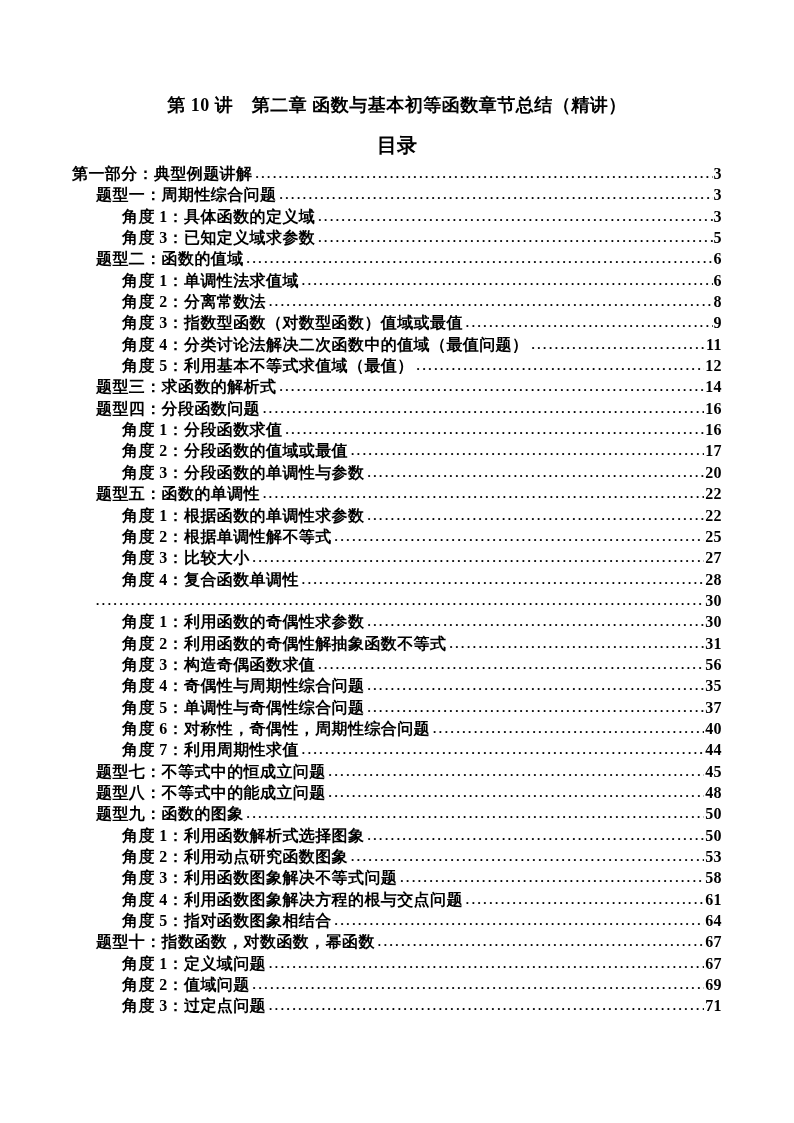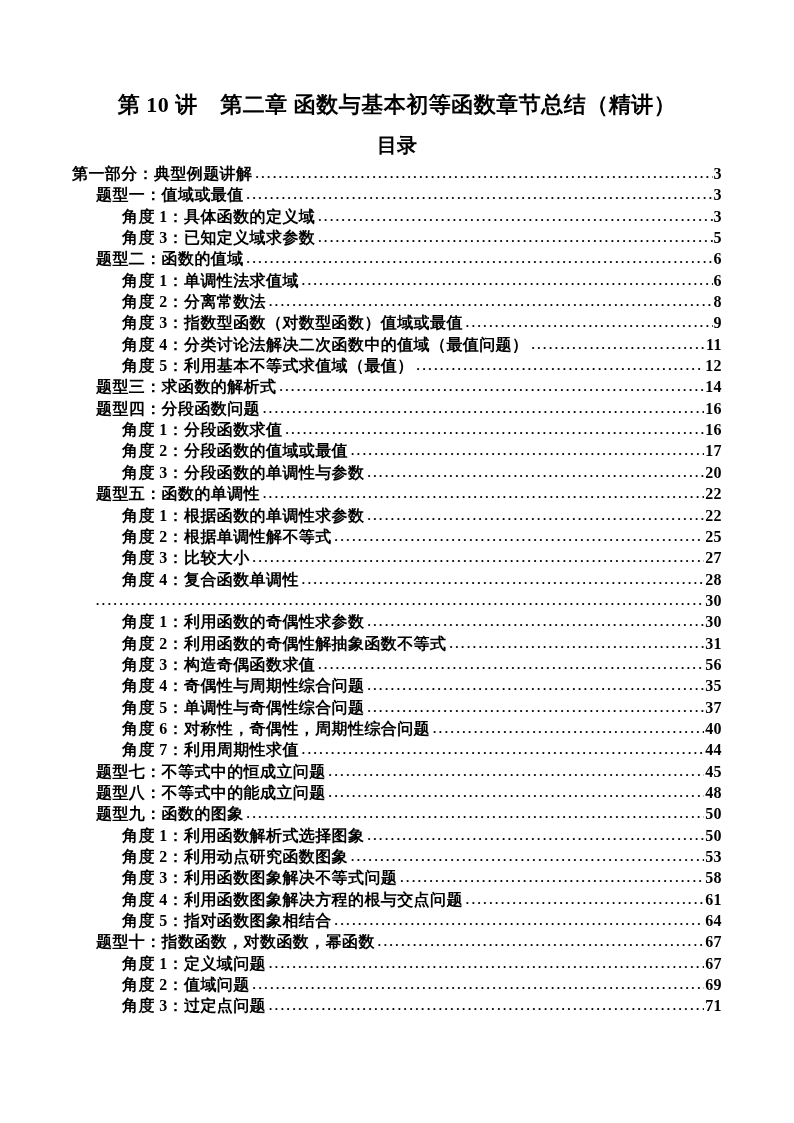--- a/index.html
+++ b/index.html
@@ -15,21 +15,21 @@
     background: #ffffff;
     color: #000000;
     font-family: "Liberation Serif", "DejaVu Serif", serif;
     box-sizing: border-box;
     padding: 0 72px;
     overflow: hidden;
   }
   .title {
     margin: 90px 0 0 0;
     text-align: center;
-    font-size: 22px;
+    font-size: 18px;
     line-height: 30px;
     font-weight: bold;
     white-space: nowrap;
     letter-spacing: 0.5px;
   }
   .toc-heading {
     margin: 14px 0 0 0;
     text-align: center;
     font-size: 20px;
     line-height: 22px;
@@ -76,21 +76,21 @@
 <div class="page">
   <h1 class="title">第 10 讲　第二章 函数与基本初等函数章节总结（精讲）</h1>
   <h2 class="toc-heading">目录</h2>
   <div class="toc" id="toc">
       <div class="toc-row lvl-0">
         <span class="toc-label">第一部分：典型例题讲解</span>
         <span class="toc-dots"></span>
         <span class="toc-page">3</span>
       </div>
       <div class="toc-row lvl-1">
-        <span class="toc-label">题型一：值域或最值</span>
+        <span class="toc-label">题型一：周期性综合问题</span>
         <span class="toc-dots"></span>
         <span class="toc-page">3</span>
       </div>
       <div class="toc-row lvl-2">
         <span class="toc-label">角度 1：具体函数的定义域</span>
         <span class="toc-dots"></span>
         <span class="toc-page">3</span>
       </div>
       <div class="toc-row lvl-2">
         <span class="toc-label">角度 3：已知定义域求参数</span>

